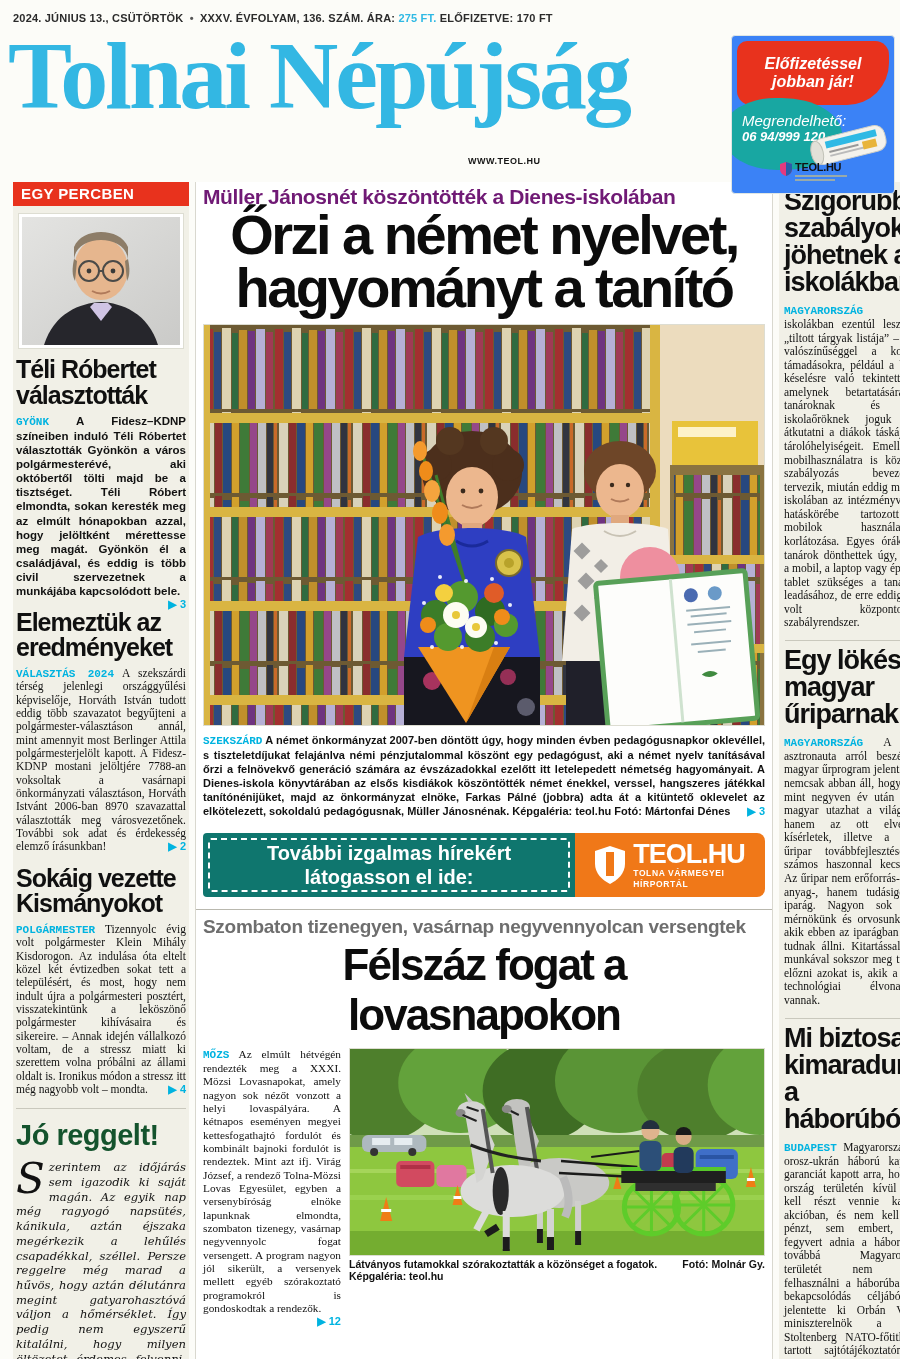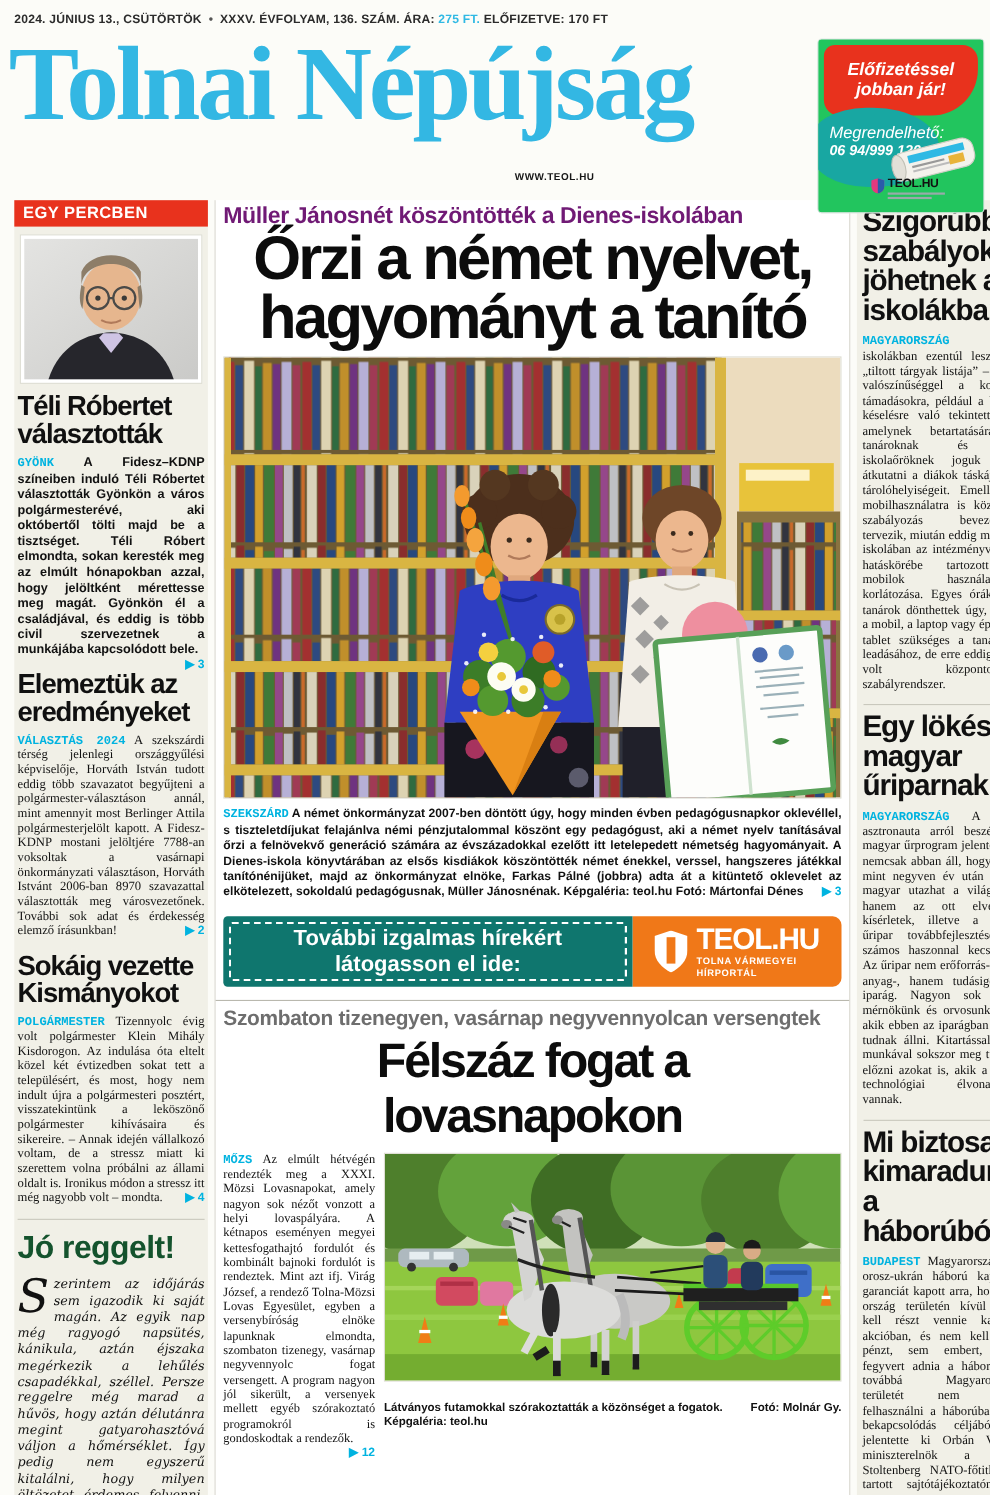--- a/index.html
+++ b/index.html
@@ -8,22 +8,22 @@
   
   .topbar{padding:12px 0 2px 13px;font-size:11px;font-weight:bold;color:#2b2b2b;letter-spacing:.2px;}
   .topbar .price{color:#2fb9e4;}
   .topbar .sep{color:#555;padding:0 3px;}
   
   .masthead{position:relative;height:152px;}
   .masthead .title{font-family:"Liberation Serif",serif;font-weight:bold;color:#33b7e3;
                    font-size:96px;line-height:1.05;letter-spacing:-3px;padding-left:8px;white-space:nowrap;}
   .masthead .site{position:absolute;left:468px;top:130px;font-size:9px;font-weight:bold;color:#161616;letter-spacing:.5px;}
   
-  .promo{position:absolute;right:5px;top:35px;width:150px;height:157px;background:#22c55e;
-         border:1px solid #dfe6e4;border-radius:4px;overflow:hidden;}
+  .promo{position:absolute;right:5px;top:35px;width:150px;height:157px;background:#3b82f6;
+         border:1px solid #dfe6e4;border-radius:4px;overflow:hidden;padding-left:12px;}
   .promo-red{position:absolute;left:5px;top:5px;right:5px;height:64px;background:#e8321d;
              border-radius:10px 14px 42px 14px;color:#fff;display:flex;flex-direction:column;
              align-items:center;justify-content:center;font-style:italic;font-weight:bold;font-size:16px;line-height:1.1;}
   .promo-teal{position:absolute;left:-8px;top:62px;width:118px;height:72px;background:#18a7a2;
               border-radius:46% 54% 52% 48%;color:#fff;padding:14px 0 0 18px;box-sizing:border-box;}
   .promo-teal .ord{font-style:italic;font-size:15px;}
   .promo-teal .ph{font-style:italic;font-weight:bold;font-size:13px;}
   .promo-news{position:absolute;right:2px;top:78px;}
   .promo-logo{position:absolute;left:48px;bottom:10px;display:flex;align-items:flex-start;gap:3px;}
   .promo-logo .t{font-size:11px;font-weight:bold;color:#111;letter-spacing:-.3px;line-height:1;}
@@ -63,21 +63,21 @@
                  justify-content:center;gap:8px;color:#fff;}
   .tlogo-big{font-size:27px;font-weight:bold;letter-spacing:-1px;line-height:1;}
   .tlogo-sub{font-size:8.5px;font-weight:bold;letter-spacing:.6px;line-height:1.3;}
   .section-rule{border-top:1px solid #b9b8ae;margin:12px -7px 6px;}
   .sport-kicker{color:#6e6e6e;font-weight:bold;font-size:19px;letter-spacing:-.3px;margin:4px 0 2px;}
   .sport-hl{font-size:44px;letter-spacing:-2px;text-align:center;margin:2px 0 8px;color:#0c0c0c;}
   .sport-flex{display:flex;gap:8px;}
   .sport-text{flex:0 0 138px;}
   .sport-text p{margin:0;font-family:"Liberation Serif",serif;font-size:11.3px;line-height:1.18;text-align:justify;}
   .sport-photo-wrap{flex:1;}
-  .sport-caption{font-weight:bold;font-size:10.5px;margin-top:18px;display:flex;justify-content:space-between;gap:8px;}
+  .sport-caption{font-weight:bold;font-size:10.5px;margin-top:2px;display:flex;justify-content:space-between;gap:8px;}
   
   .right-hl{font-size:27px;line-height:1.0;letter-spacing:-1px;margin:6px 2px 8px;font-weight:bold;}
   .right-body{font-family:"Liberation Serif",serif;font-size:11.5px;line-height:1.18;text-align:justify;margin:0 2px 10px;}
   svg{display:block;}
 </style>
 </head>
 <body>
 
 <div class="page">
 

